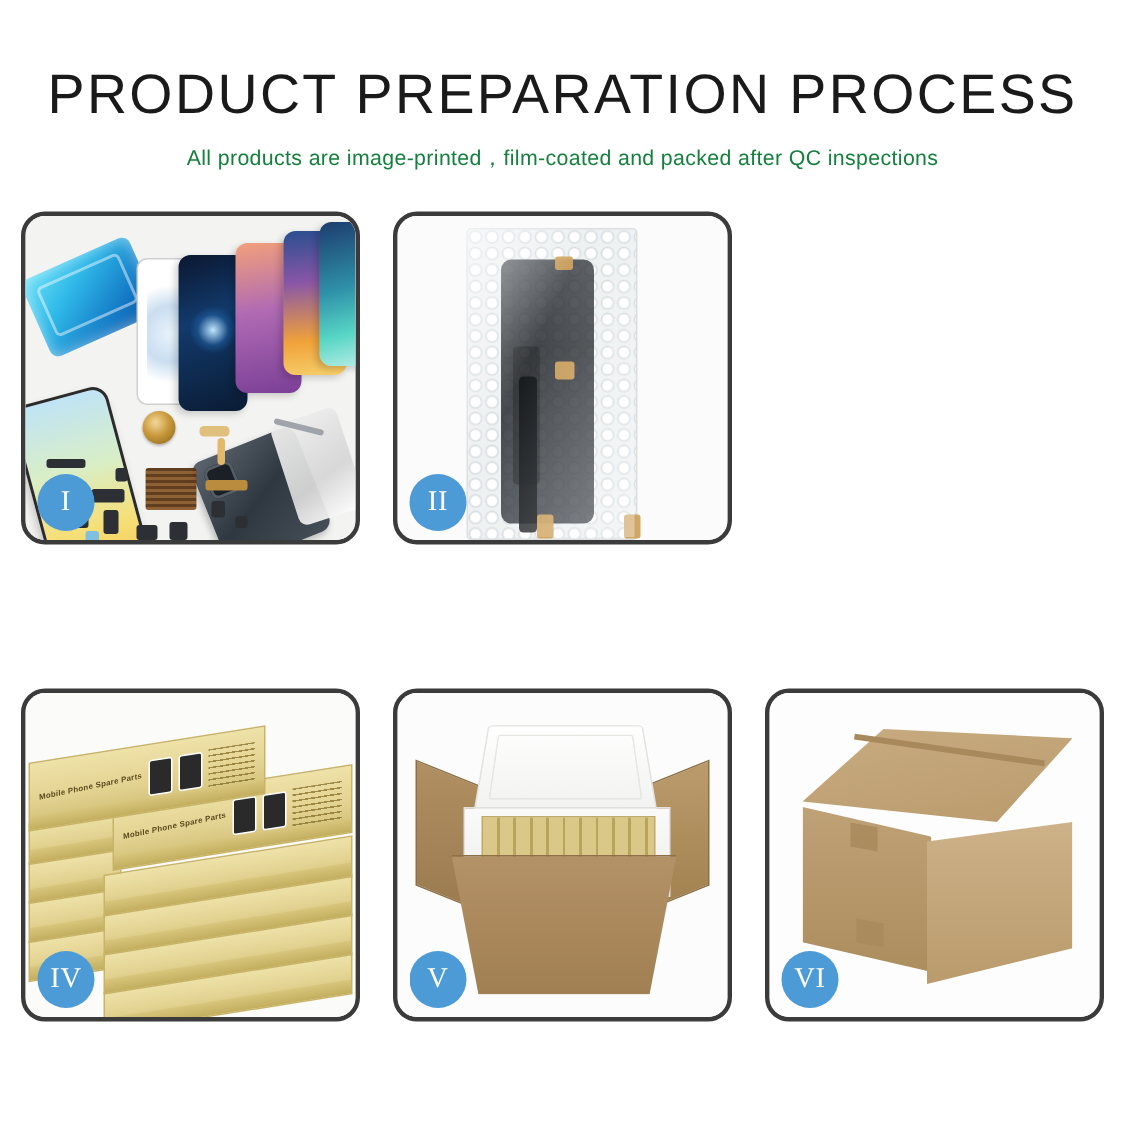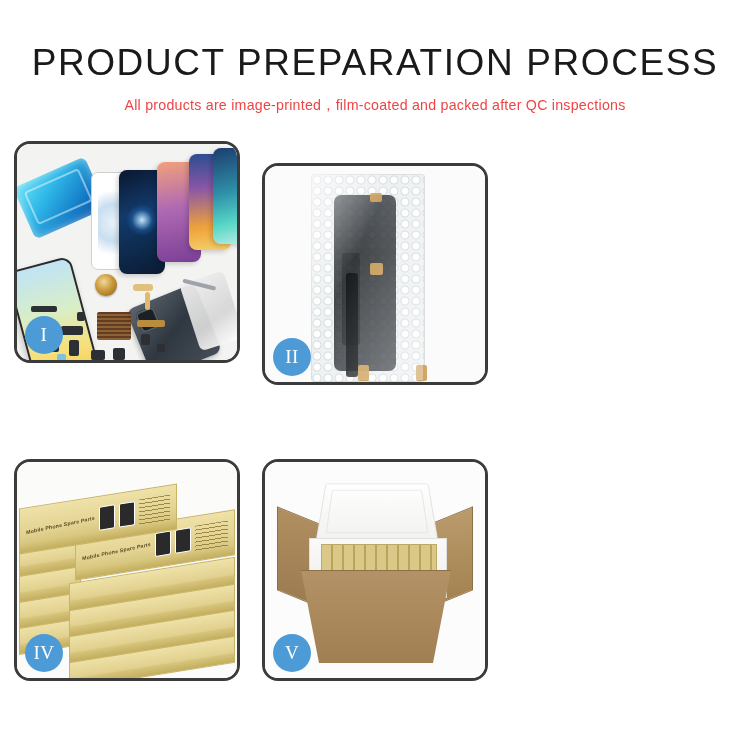--- a/index.html
+++ b/index.html
@@ -21,38 +21,38 @@
     font-weight:400;
     color:#1a1a1a;
     line-height:1;
     padding-top:44px;
     font-family:"Liberation Sans", sans-serif;
   }
   .subtitle{
     margin:0;padding:0;
     padding-top:15px;
     font-size:14.2px;
-    color:#ef4444;
+    color:#15803d;
     letter-spacing:.25px;
     font-family:"Liberation Sans", sans-serif;
   }
 
   
   .grid{position:absolute;left:14px;top:141px;width:726px;height:540px;}
   .panel{
     position:absolute;
     width:226px;height:222px;
     border:3px solid #3b3b3b;
     border-radius:16px;
     background:#fdfdfd;
     box-sizing:border-box;
     overflow:hidden;
   }
   .p1{left:0;top:0;}
-  .p2{left:248px;top:0;margin-top:22px;}
+  .p2{left:248px;top:0;}
   .p3{left:496px;top:0;}
   .p4{left:0;top:318px;}
   .p5{left:248px;top:318px;}
   .p6{left:496px;top:318px;}
 
   .photo{position:absolute;inset:0;overflow:hidden;}
 
   .badge{
     position:absolute;
     left:8px;bottom:6px;
@@ -459,15 +459,26 @@
         <div class="flapL"></div>
         <div class="flapR"></div>
         <div class="foamLid"></div>
         <div class="foamBase"></div>
         <div class="innerBoxes"></div>
         <div class="cartonBody"></div>
       </div>
       <div class="badge">V</div>
     </div>
 
+    <div class="panel p6">
+      <div class="photo">
+        <div class="c6top"></div>
+        <div class="c6seam"></div>
+        <div class="c6left"></div>
+        <div class="c6right"></div>
+        <div class="c6tape t1"></div>
+        <div class="c6tape t2"></div>
+      </div>
+      <div class="badge">VI</div>
+    </div>
 
   </div>
 </div>
 
 </body></html>

